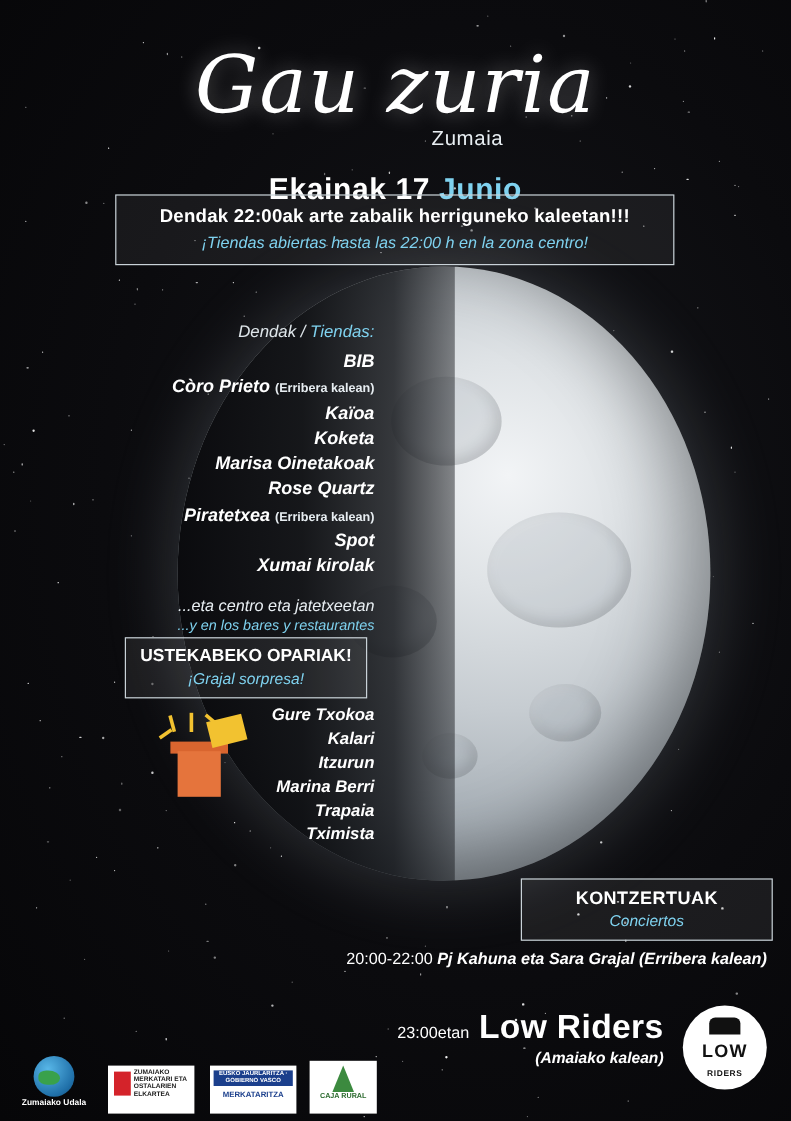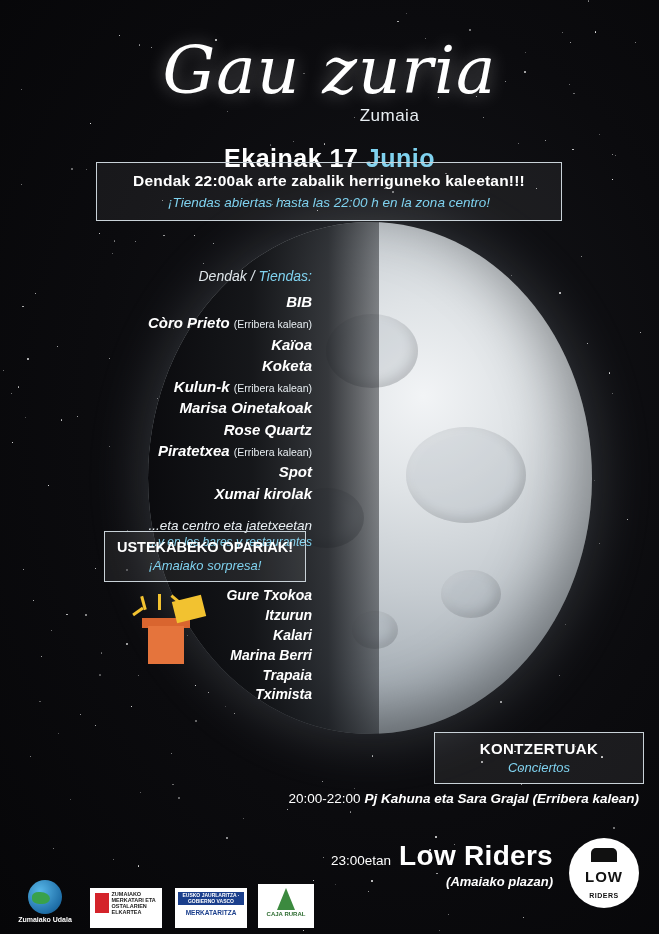--- a/index.html
+++ b/index.html
@@ -141,21 +141,21 @@
   }
   .shop {
     font-size: 15px;
     font-weight: bold;
     font-style: italic;
     line-height: 1.42;
     color: #ffffff;
   }
   .shop .note {
     font-size: 10.5px;
-    font-weight: normal;
+    font-weight: bold;
     font-style: normal;
     color: #e7edf1;
   }
   .also {
     margin-top: 14px;
     font-size: 13.5px;
     font-style: italic;
     color: #e9eff3;
   }
   .also-es {
@@ -716,68 +716,67 @@
 
   <div class="shops">
     <div class="shops-head">
       <span>Dendak</span><span> / </span><span class="es">Tiendas:</span>
     </div>
 
     <div class="shop"><span>BIB</span> <span class="note"></span></div>
     <div class="shop"><span>Còro Prieto</span> <span class="note">(Erribera kalean)</span></div>
     <div class="shop"><span>Kaïoa</span> <span class="note"></span></div>
     <div class="shop"><span>Koketa</span> <span class="note"></span></div>
-    <div class="shop"><span>Kulun-k</span> <span class="note">(Erribera kalean)</span></div>
     <div class="shop"><span>Marisa Oinetakoak</span> <span class="note"></span></div>
     <div class="shop"><span>Rose Quartz</span> <span class="note"></span></div>
     <div class="shop"><span>Piratetxea</span> <span class="note">(Erribera kalean)</span></div>
     <div class="shop"><span>Spot</span> <span class="note"></span></div>
     <div class="shop"><span>Xumai kirolak</span> <span class="note"></span></div>
 
     <div class="also">...eta centro eta jatetxeetan</div>
     <div class="also-es">...y en los bares y restaurantes</div>
   </div>
 
   <div class="gifts-box">
     <div class="eu">USTEKABEKO OPARIAK!</div>
-    <div class="es">¡Amaiako sorpresa!</div>
+    <div class="es">¡Grajal sorpresa!</div>
   </div>
 
   <div class="gift-art">
     <div class="spark" style="left:4px;top:18px;width:12px;height:3px;transform:rotate(-35deg);"></div>
     <div class="spark" style="left:14px;top:4px;width:3px;height:14px;transform:rotate(-15deg);"></div>
     <div class="spark" style="left:30px;top:2px;width:3px;height:16px;"></div>
     <div class="spark" style="left:42px;top:6px;width:12px;height:3px;transform:rotate(40deg);"></div>
     <div class="gift-box-lid"></div>
     <div class="gift-box-body"></div>
     <div class="gift-card"></div>
   </div>
 
   <div class="gift-shops">
     <div class="shop">Gure Txokoa</div>
+    <div class="shop">Kalari</div>
     <div class="shop">Itzurun</div>
-    <div class="shop">Kalari</div>
     <div class="shop">Marina Berri</div>
     <div class="shop">Trapaia</div>
     <div class="shop">Tximista</div>
   </div>
 
   <div class="kontzertuak">
     <div class="eu">KONTZERTUAK</div>
     <div class="es">Conciertos</div>
   </div>
 
   <div class="concert-line">
     <span class="time">20:00-22:00</span>
     <span class="artist">Pj Kahuna eta Sara Grajal (Erribera kalean)</span>
   </div>
 
   <div class="headliner">
     <span class="time">23:00etan</span><span class="band">Low Riders</span>
-    <div class="place">(Amaiako plazan)</div>
+    <div class="place">(Amaiako kalean)</div>
   </div>
 
   <div class="band-logo">
     <div class="cap"></div>
     <div class="lw">LOW</div>
     <div class="rd">RIDERS</div>
   </div>
 
   <div class="footer">
     <div class="logo logo1">

